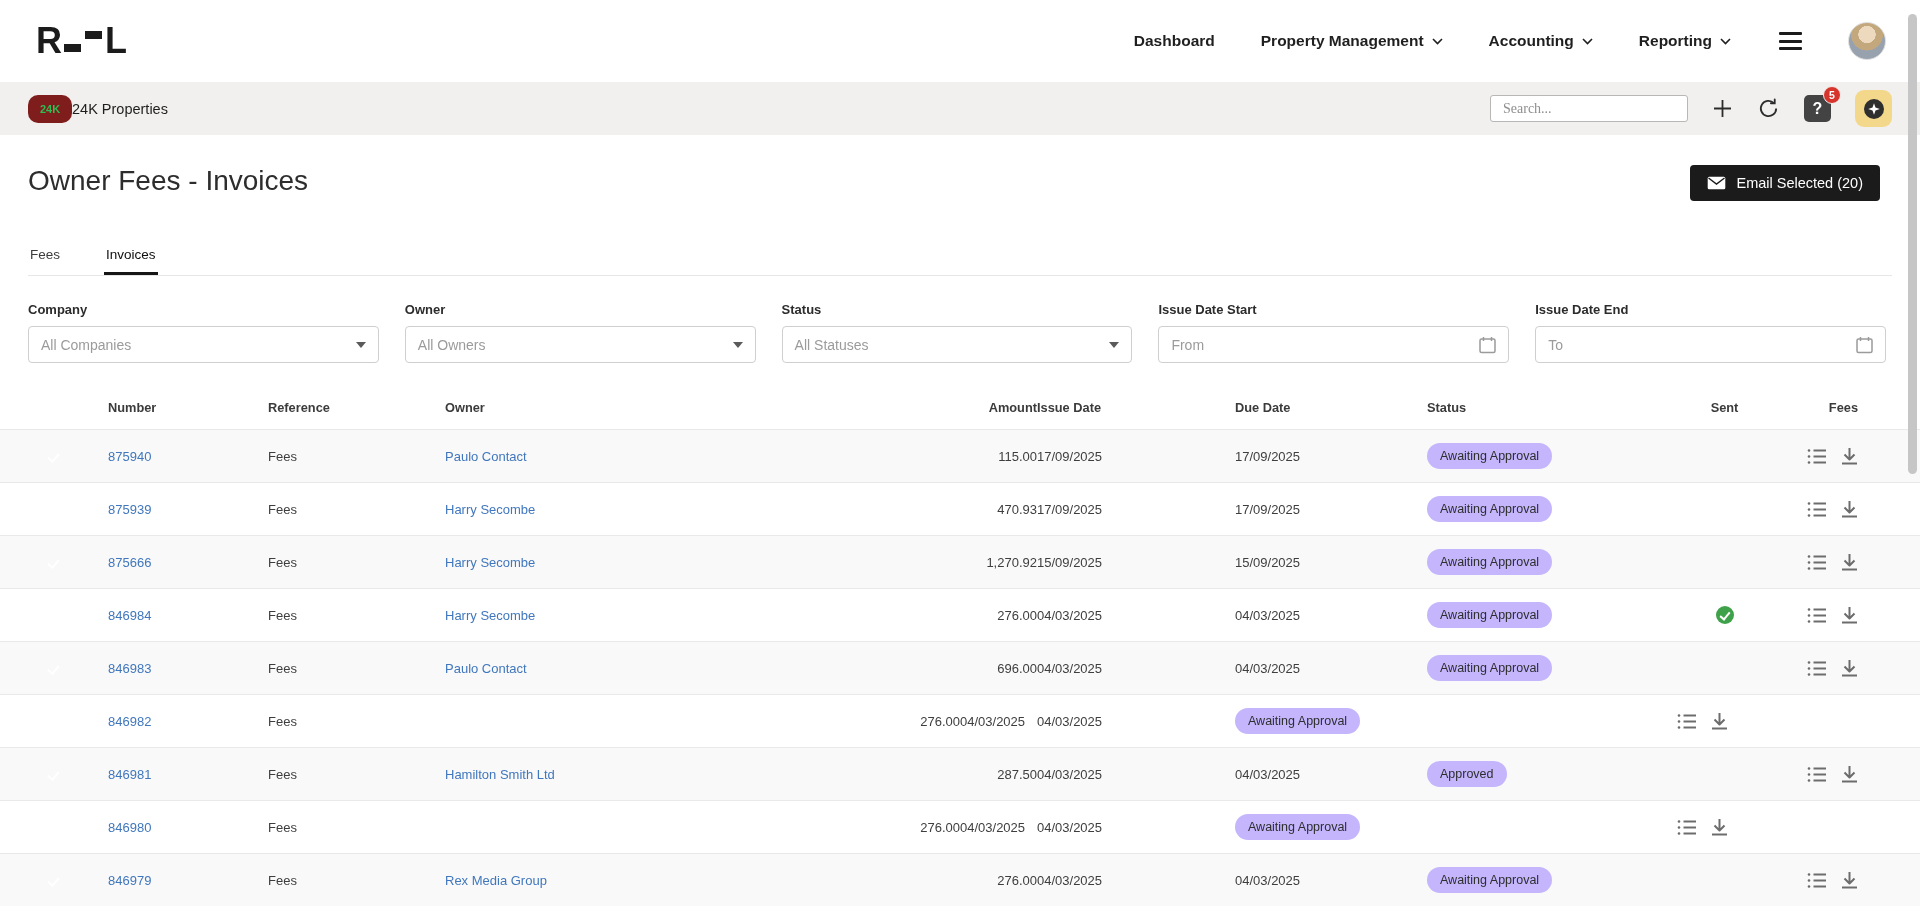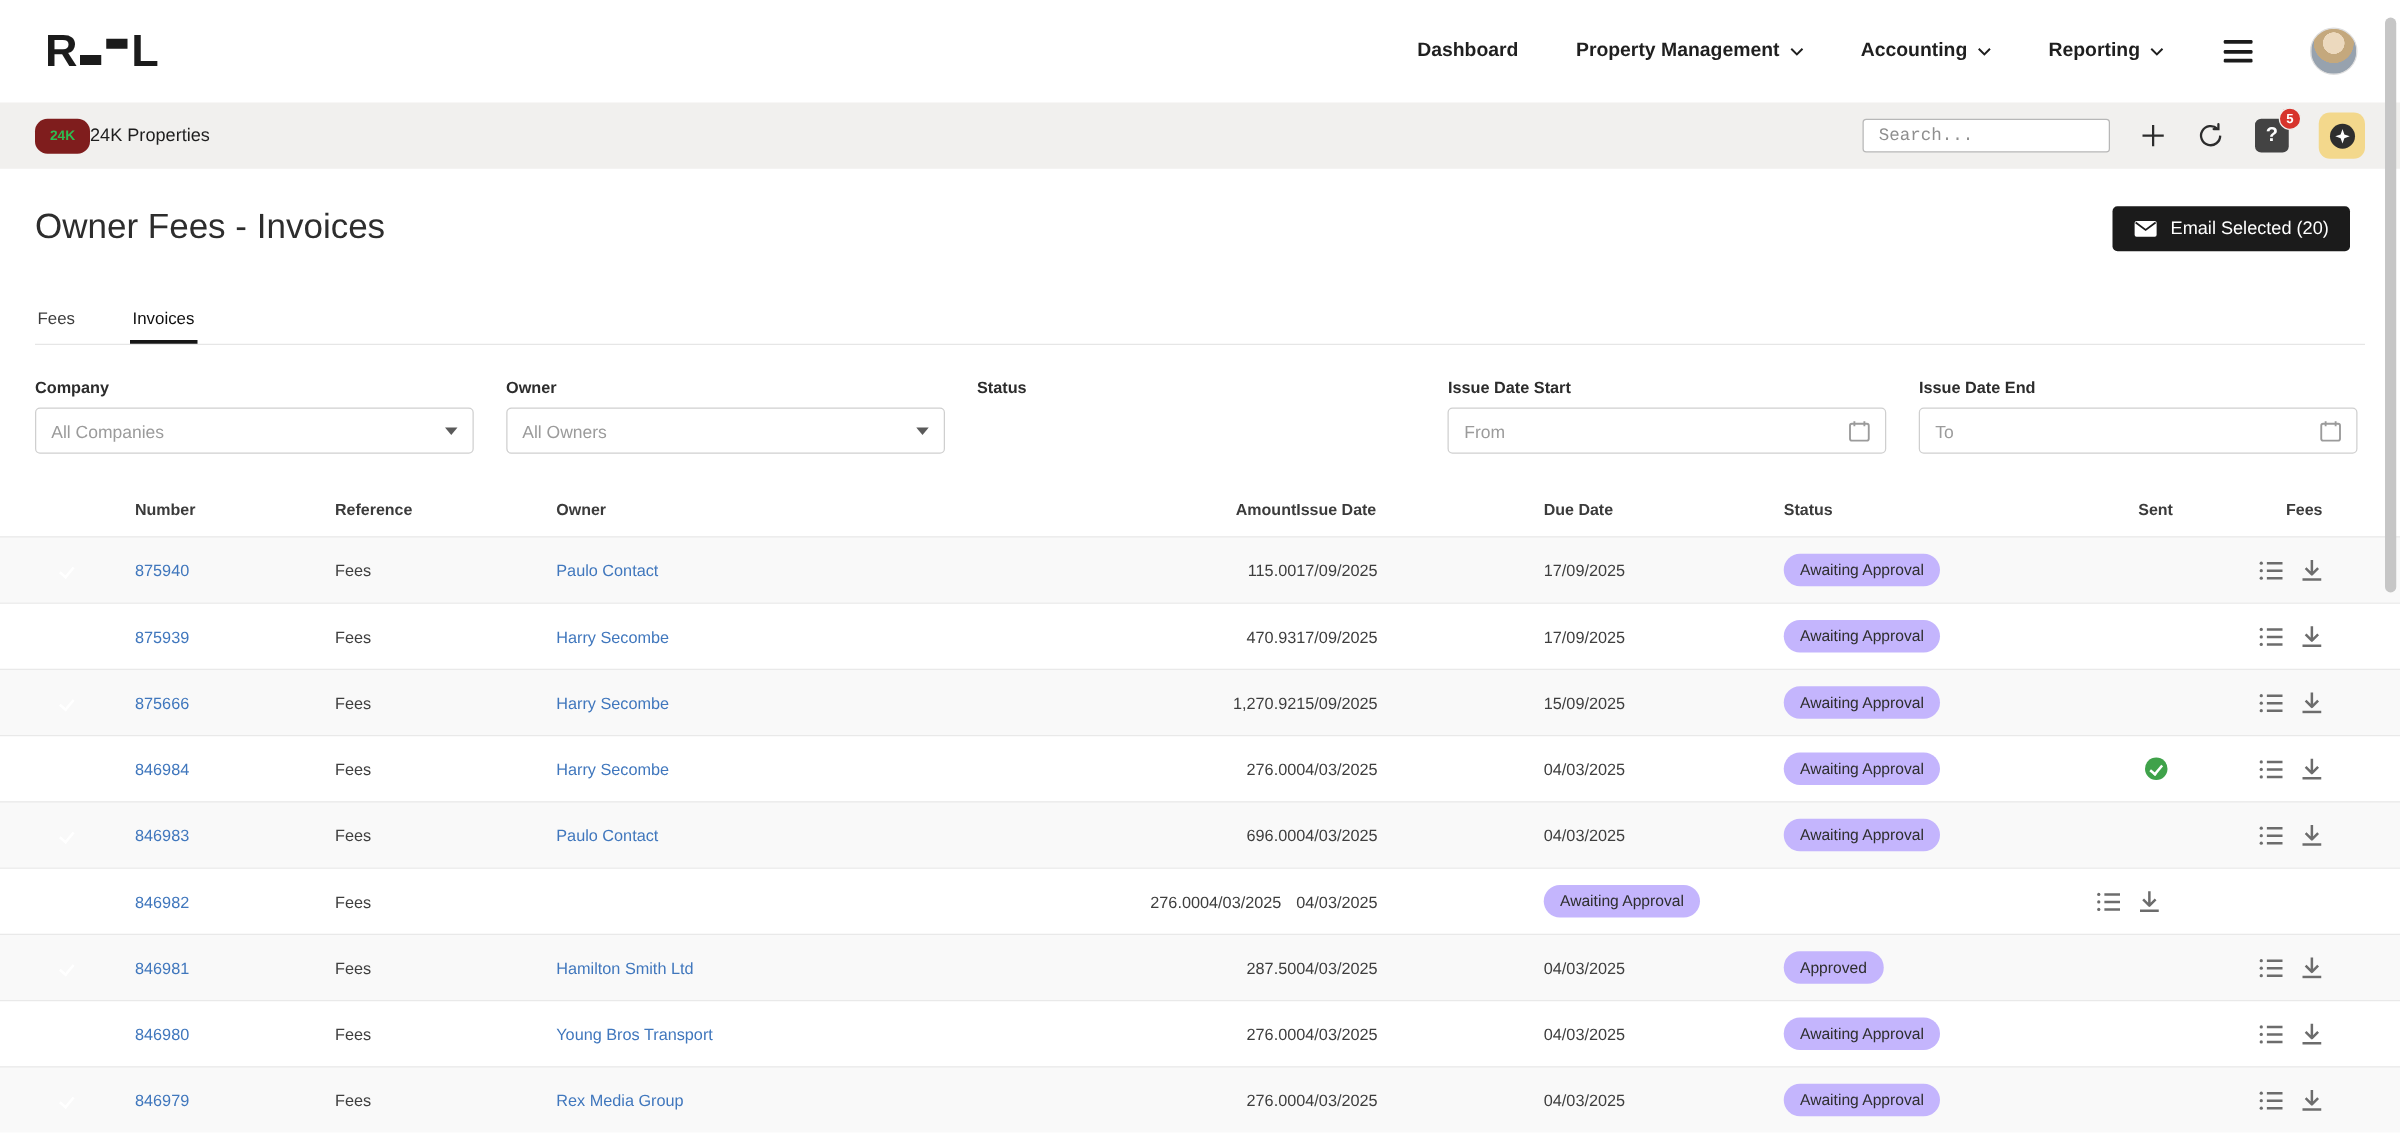--- a/index.html
+++ b/index.html
@@ -25,21 +25,21 @@
     background: radial-gradient(circle at 50% 32%, #ecd9be 0 28%, #c4a87d 29% 52%, #97a2ae 53% 100%);
     border:1px solid #ddd; }
 
   
   .toolbar { height:53px; background:#f1f0ee; display:flex; align-items:center; padding:0 28px; }
   .badge-24k { width:44px; height:28px; background:#7f1d1d; color:#2dbd51; font-size:11px; font-weight:700;
     border-radius:10px; display:flex; align-items:center; justify-content:center; }
   .portfolio-name { font-size:14.5px; color:#1e1e1e; }
   .toolbar-right { margin-left:auto; display:flex; align-items:center; gap:24px; }
   .search-input { width:198px; height:27px; border:1px solid #b7b7b7; border-radius:3px; background:#fff;
-    padding:0 12px; font-size:14px; color:#444; font-family:Liberation Mono, monospace; outline:none; }
+    padding:0 12px; font-size:14px; color:#444; font-family:Liberation Serif, serif; outline:none; }
   .search-input::placeholder { color:#8f8f8f; }
   .icon-btn { cursor:pointer; display:flex; align-items:center; justify-content:center; }
   .help-btn { width:27px; height:27px; background:#434343; border-radius:5px; color:#fff; font-weight:700;
     font-size:16px; position:relative; }
   .help-badge { position:absolute; top:-9px; right:-10px; width:18px; height:18px; background:#d7342c;
     border-radius:50%; color:#fff; font-size:10.5px; font-weight:700; display:flex; align-items:center;
     justify-content:center; border:1.5px solid #f1f0ee; }
   .ai-btn { width:37px; height:37px; background:#f3d88c; border-radius:9px; }
 
   
@@ -190,20 +190,24 @@
   </div>
   <div>
     <div class="filter-label">Owner</div>
     <div class="select">
       <span>All Owners</span>
       <span class="caret"></span>
     </div>
   </div>
   <div>
     <div class="filter-label">Status</div>
+    <div class="select">
+      <span>All Statuses</span>
+      <span class="caret"></span>
+    </div>
   </div>
   <div>
     <div class="filter-label">Issue Date Start</div>
     <div class="datebox">
       <span>From</span>
       <svg width="17" height="18" viewBox="0 0 17 18" fill="none" stroke="#9b9b9b" stroke-width="1.5">
         <rect x="1" y="3" width="15" height="13.5" rx="1.5"></rect>
           <path d="M4.5 1v4M12.5 1v4"></path>
       </svg>
     </div>
@@ -435,21 +439,20 @@
           <path d="M8.5 1v10.5M3.5 7.5l5 5 5-5" stroke-linejoin="round"></path>
               <path d="M1 16.5h15"></path>
         </svg>
       </span>
     </div>
   </div>
       <div class="trow">
     <div><span class="cb"></span></div>
     <div><a class="cell-link">846980</a></div>
     <div>Fees</div>
-    <div><a class="cell-link">Young Bros Transport</a></div>
     <div class="col-amount">276.00</div>
     <div class="col-issue">04/03/2025</div>
     <div>04/03/2025</div>
     <div><span class="status-pill">Awaiting Approval</span></div>
     <div class="col-sent"></div>
     <div class="col-fees">
       <span class="row-icon">
         <svg width="20" height="17" viewBox="0 0 20 17" fill="none" stroke="#6c6c6c" stroke-width="2">
           <circle cx="2" cy="2.5" r="1.3" fill="#6c6c6c" stroke="none"></circle>
               <path d="M6.5 2.5H19"></path>

